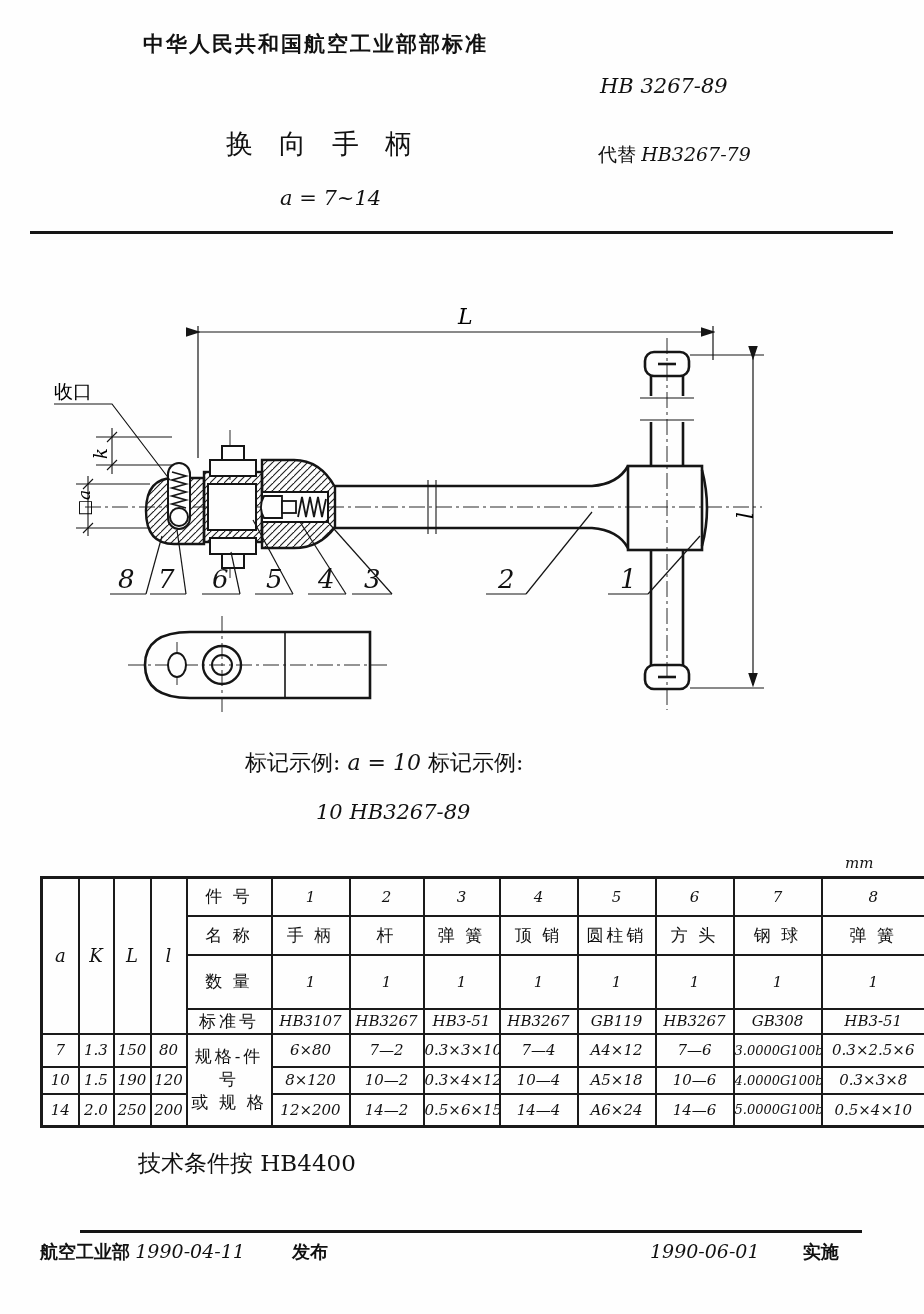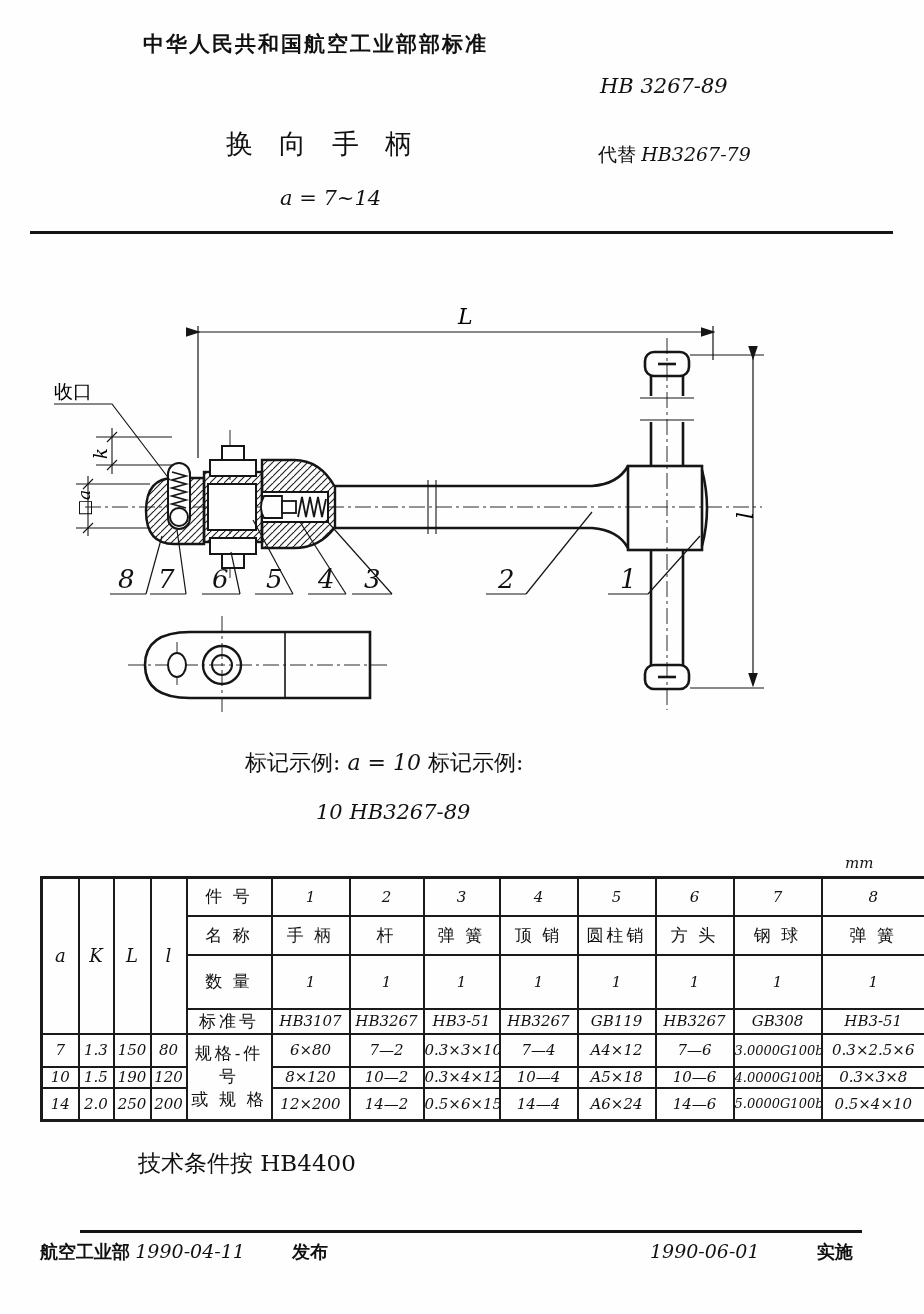--- a/index.html
+++ b/index.html
@@ -276,21 +276,21 @@
       </td>
       <td class="hv">6×80</td>
       <td class="hv">7—2</td>
       <td class="hv">0.3×3×10</td>
       <td class="hv">7—4</td>
       <td class="hv">A4×12</td>
       <td class="hv">7—6</td>
       <td class="hv" style="font-size:13px">3.0000G100b</td>
       <td class="hv">0.3×2.5×6</td>
     </tr>
-    <tr style="height:21px">
+    <tr style="height:27px">
       <td class="hv">10</td>
       <td class="hv">1.5</td>
       <td class="hv">190</td>
       <td class="hv">120</td>
       <td class="hv">8×120</td>
       <td class="hv">10—2</td>
       <td class="hv">0.3×4×12</td>
       <td class="hv">10—4</td>
       <td class="hv">A5×18</td>
       <td class="hv">10—6</td>
@@ -317,16 +317,16 @@
   <div class="abs tech">技术条件按 HB4400</div>
 
   <div class="rule" style="left:80px;top:1230px;width:782px;height:3px;"></div>
   <div class="abs f-left">
     <span class="zhb">航空工业部</span>
     <span class="hand">1990-04-11</span>
     <span class="zhb" style="margin-left:42px">发布</span>
   </div>
   <div class="abs f-right">
     <span class="hand">1990-06-01</span>
-    <span class="zhb" style="margin-left:52px">实施</span>
+    <span class="zhb" style="margin-left:38px">实施</span>
   </div>
 
 </div>
 
 </body></html>

